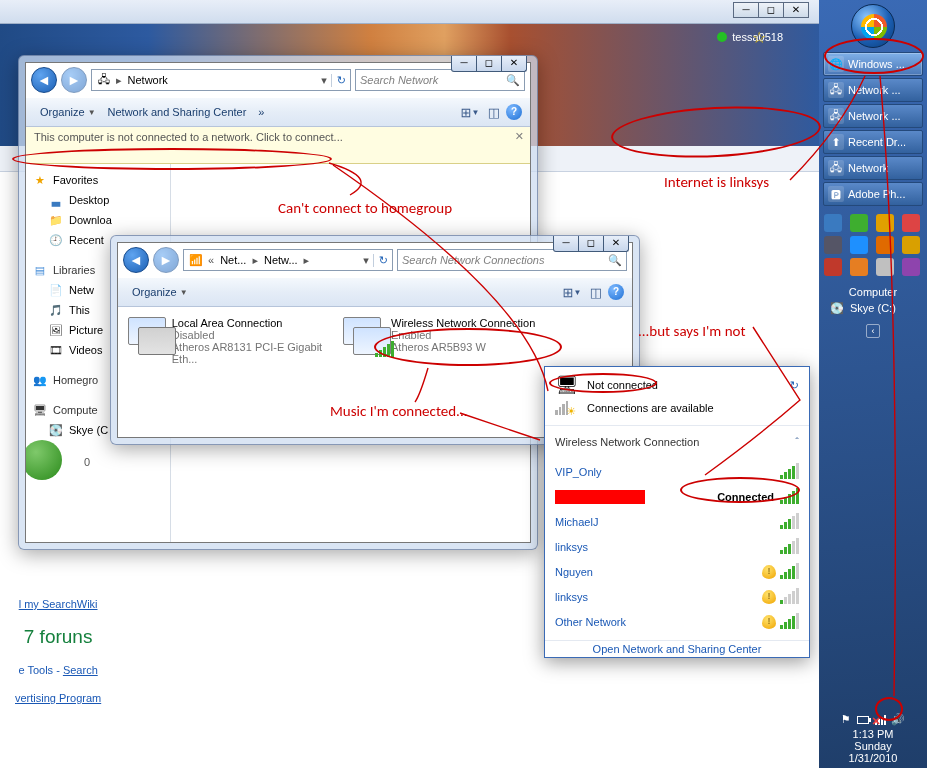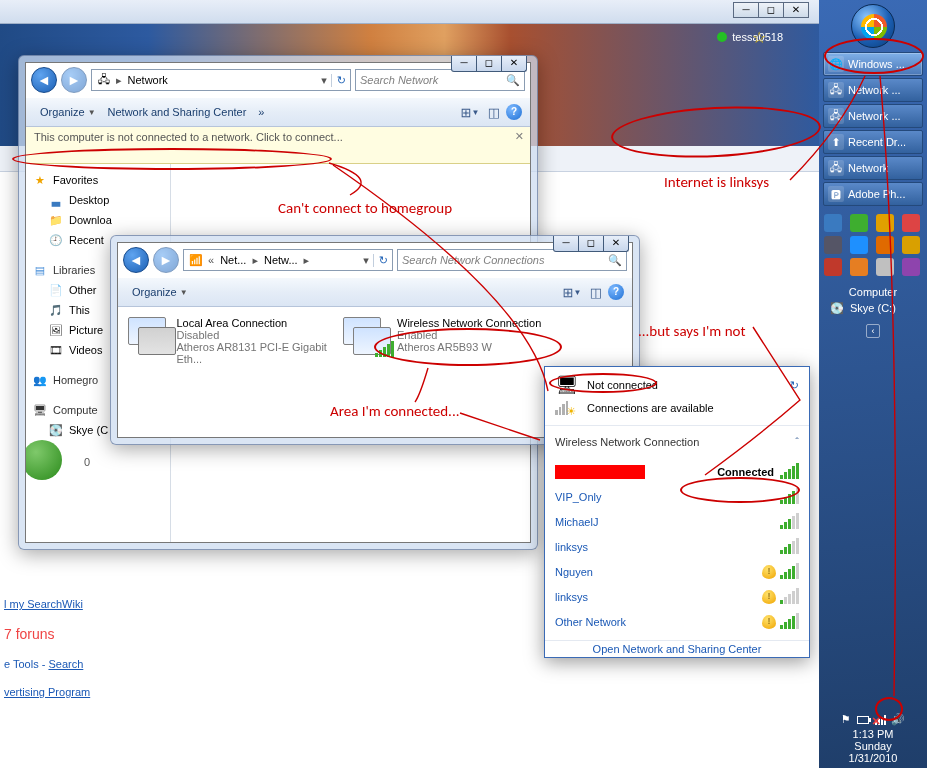--- a/index.html
+++ b/index.html
@@ -30,21 +30,21 @@
 .navpane .hd.fav { color:#000; }
 .navpane .item { display:flex; align-items:center; gap:5px; padding:2px 6px 2px 22px; color:#000; cursor:pointer; }
 .navpane .sp { height:10px; }
 .ic16 { width:16px; height:16px; display:inline-flex; align-items:center; justify-content:center; font-size:11px; }
 .content { flex:1; background:#fff; padding:6px; }
 .annot { position:absolute; color:#c00; font-family:Calibri,sans-serif; font-size:15px; pointer-events:none; }
 .oval { position:absolute; border:2px solid #c00; border-radius:50%; pointer-events:none; }
 svg.line { position:absolute; pointer-events:none; }
 
 
-.nc-item { display:flex; gap:6px; width:215px; float:left; padding:4px; }
+.nc-item { display:flex; width:215px; float:left; padding:4px; }
 .nc-ic { width:48px; height:40px; position:relative; }
 .nc-ic .mon { width:38px; height:28px; border:1px solid #808080; background:linear-gradient(#cfe3ff,#eef5ff); border-radius:2px; position:absolute; }
 .nc-ic .mon2 { left:10px; top:10px; }
 .nc-ic .bars { position:absolute; left:32px; top:24px; display:flex; gap:1px; align-items:flex-end; }
 .nc-ic .bars i { width:3px; background:#3eae2f; }
 .nc-txt .t { color:#000; }
 .nc-txt .g { color:#747474; }
 
 
 #flyout { position:absolute; left:544px; top:366px; width:266px; background:#fff; border:1px solid #3a6ab5; box-shadow:0 4px 18px rgba(0,0,0,0.4); }
@@ -80,21 +80,21 @@
 .sys .icons { display:flex; justify-content:center; gap:6px; margin-bottom:2px; align-items:center; }
 .chev { width:14px; height:14px; border:1px solid rgba(255,255,255,.5); border-radius:2px; color:#fff; font-size:9px; text-align:center; line-height:12px; margin:6px auto 2px; cursor:pointer; }
 
 
 #bgpage { position:absolute; left:0; top:0; width:823px; height:768px; background:#fff; }
 #bgpage .chrome { height:24px; background:linear-gradient(#e8eef8,#d0ddee); border-bottom:1px solid #9fb0c8; position:relative; }
 #bgpage .headerimg { height:122px; background:linear-gradient(90deg,#204a85 0%, #2d5aa0 18%, #d08040 45%, #e0a060 54%, #a85030 62%, #2d5aa0 100%); position:relative; }
 #bgpage .url { position:absolute; left:22px; top:27px; color:#222; font-size:11px; white-space:nowrap; }
 #bgpage .belt { position:absolute; left:0; top:146px; right:0; height:26px; background:#eef2f8; border-bottom:1px solid #c8d2e1; }
 #bgpage .links { position:absolute; left:0; top:590px; color:#1a58b5; }
-#bgpage .links div { padding:8px 4px; }
+#bgpage .links div { padding:8px 15px;text-align:center; }
 #bgpage .links u { text-decoration:underline; }
 #bgpage .user { position:absolute; right:40px; top:7px; color:#fff; font-size:11px; display:flex; align-items:center; gap:5px; }
 #bgpage .user .dot { width:10px;height:10px;border-radius:50%;background:#24c024;display:inline-block; }
 
 
 #bgctrls { position:absolute; right:118px; top:2px; display:flex; }
 #bgctrls span { width:26px; height:16px; border:1px solid #5a6a82; background:linear-gradient(#eef2f8,#cedbea); margin-left:-1px; font-size:10px; text-align:center; line-height:14px; }
 </style>
 </head>
 <body>
@@ -104,21 +104,21 @@
   <div class="url">356&amp;ie=UTF-8</div>
   <div class="headerimg">
      <div class="user">
         <span class="dot"></span>
         <span>tessa0518</span>
       </div>
   </div>
   <div class="belt"></div>
   <div class="links">
     <div><u>l my SearchWiki</u></div>
-    <div style="color:#ef4444;font-size:14px">7 foruns</div>
+    <div style="color:#15803d;font-size:19px">7 foruns</div>
     <div><span>e Tools</span> - <u>Search</u></div>
     <div><u>vertising Program</u></div>
   </div>
 </div>
 <div id="bgctrls">
   <span>─</span>
   <span>◻</span>
   <span>✕</span>
 </div>
 <span style="position:absolute;left:752px;top:28px;color:#d9b400;font-size:16px">☆</span>
@@ -180,21 +180,21 @@
             <span class="ic16" style="color:#3a7ac0">🕘</span>
             <span>Recent</span>
           </div>
         <div class="sp"></div>
         <div class="hd">
             <span class="ic16" style="color:#4a90d9">▤</span>
             <span>Libraries</span>
           </div>
         <div class="item">
             <span class="ic16">📄</span>
-            <span>Other</span>
+            <span>Netw</span>
           </div>
         <div class="item">
             <span class="ic16">🎵</span>
             <span>This</span>
           </div>
         <div class="item">
             <span class="ic16">🖼</span>
             <span>Picture</span>
           </div>
         <div class="item">
@@ -314,35 +314,35 @@
     </div>
   </div>
   <div class="sec" style="border-bottom:none;padding-bottom:3px">
     <div class="row">
       <span style="flex:1;color:#333">Wireless Network Connection</span>
       <span style="color:#4a6ea0">ˆ</span>
     </div>
   </div>
   <div class="nets" id="netlist">
       <div class="netrow">
+        <span class="name">VIP_Only</span>
+        <span style="flex:1"></span>
+        <span class="sig hi">
+          <i style="height:4px"></i>
+          <i style="height:7px"></i>
+          <i style="height:10px"></i>
+          <i style="height:13px"></i>
+          <i style="height:16px"></i>
+        </span>
+      </div>
+      <div class="netrow">
         <span style="background:#f00;width:90px;height:14px;display:inline-block"></span>
         <span style="flex:1"></span>
         <span class="status">Connected</span>
         <span class="sig full">
-          <i style="height:4px"></i>
-          <i style="height:7px"></i>
-          <i style="height:10px"></i>
-          <i style="height:13px"></i>
-          <i style="height:16px"></i>
-        </span>
-      </div>
-      <div class="netrow">
-        <span class="name">VIP_Only</span>
-        <span style="flex:1"></span>
-        <span class="sig hi">
           <i style="height:4px"></i>
           <i style="height:7px"></i>
           <i style="height:10px"></i>
           <i style="height:13px"></i>
           <i style="height:16px"></i>
         </span>
       </div>
       <div class="netrow">
         <span class="name">MichaelJ</span>
         <span style="flex:1"></span>
@@ -477,21 +477,21 @@
 <div class="oval" style="left:12px; top:148px; width:320px; height:22px;"></div>
 <div class="oval" style="left:374px; top:328px; width:188px; height:38px;"></div>
 <div class="oval" style="left:549px; top:373px; width:108px; height:20px;"></div>
 <div class="oval" style="left:680px; top:477px; width:120px; height:26px;"></div>
 <div class="oval" style="left:611px; top:107px; width:210px; height:50px; transform:rotate(-3deg);"></div>
 <div class="oval" style="left:824px; top:38px; width:100px; height:36px;"></div>
 <div class="oval" style="left:875px; top:697px; width:28px; height:24px;"></div>
 
 <div class="annot" style="left:664px; top:173px">Internet is linksys</div>
 <div class="annot" style="left:278px; top:199px">Can't connect to homegroup</div>
-<div class="annot" style="left:330px; top:402px">Area I'm connected...</div>
+<div class="annot" style="left:330px; top:402px">Music I'm connected...</div>
 <div class="annot" style="left:638px; top:322px">...but says I'm not</div>
 
 <svg class="line" style="left:0;top:0" width="927" height="768">
   <g stroke="#c00" stroke-width="1.4" fill="none">
     <path d="M329,163 Q380,178 350,195"></path>
     <path d="M428,368 Q420,395 415,402"></path>
     <path d="M460,413 L540,440"></path>
     <path d="M548,391 Q530,300 333,165"></path>
     <path d="M753,327 L800,400 Q760,435 705,475"></path>
     <path d="M790,180 Q840,130 865,76"></path>

